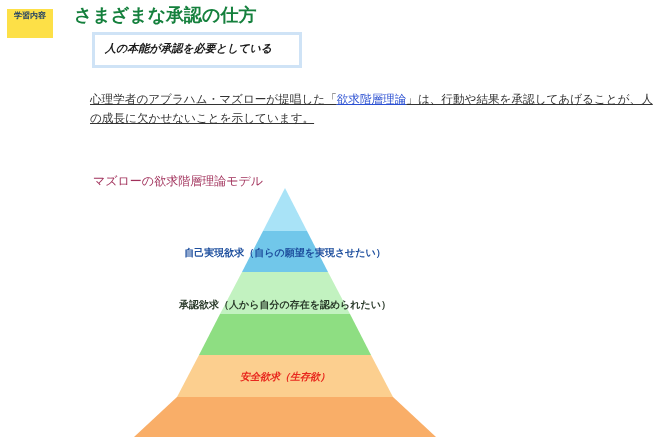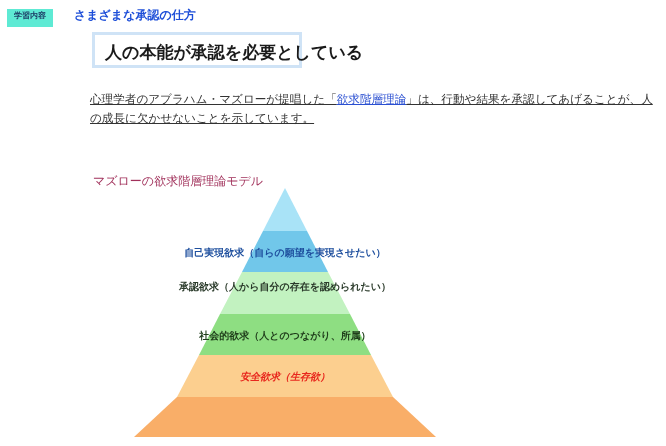--- a/index.html
+++ b/index.html
@@ -10,52 +10,53 @@
       height: 446px;
       overflow: hidden;
       font-family: "DejaVu Sans", "Liberation Sans", sans-serif;
       color: #222222;
     }
     .page { position: relative; width: 666px; height: 446px; }
 
     .badge {
       position: absolute;
       left: 7px; top: 9px;
-      width: 46px; height: 18px;
-      background: #5eead4;
+      width: 46px; height: 29px;
+      background: #fde047;
       color: #1d3d66;
       font-size: 8px;
       line-height: 13px;
       text-align: center;
       font-weight: bold;
       letter-spacing: 0px;
     }
     .section-title {
       position: absolute;
       left: 74px; top: 6px;
-      font-size: 12px;
+      font-size: 18px;
       font-weight: bold;
-      color: #1d4ed8;
+      color: #15803d;
       line-height: 18px;
       white-space: nowrap;
     }
     .subheading-box {
       position: absolute;
       left: 92px; top: 32px;
       width: 204px; height: 30px;
       border: 3px solid #cfe3f6;
       background: #ffffff;
     }
     .subheading-text {
       position: absolute;
       left: 10px; top: 6px;
-      font-size: 17px;
+      font-size: 11px;
       font-weight: bold;
       color: #1a1a1a;
       white-space: nowrap;
+      font-style: italic;
     }
     .intro {
       position: absolute;
       left: 90px; top: 90px;
       width: 565px;
       font-size: 11.6px;
       line-height: 19px;
       color: #333333;
       text-decoration: underline;
     }
@@ -107,17 +108,16 @@
   <svg class="pyramid" viewBox="0 0 666 446">
     <polygon points="285,188 307,231 263,231" fill="#a9e3f7"></polygon>
     <polygon points="263,231 307,231 328,272 242,272" fill="#71c7ea"></polygon>
     <polygon points="242,272 328,272 350,314 220,314" fill="#c2f2c0"></polygon>
     <polygon points="220,314 350,314 371,355 199,355" fill="#8ede82"></polygon>
     <polygon points="199,355 371,355 393,397 177,397" fill="#fccf8f"></polygon>
     <polygon points="177,397 393,397 436,437 134,437" fill="#f9ae68"></polygon>
   </svg>
 
   <div class="layer-label" style="top:246px;color:#1e4f9e;">自己実現欲求（自らの願望を実現させたい）</div>
-  <div class="layer-label" style="top:280px;color:#2b3b2b;">承認欲求（人から自分の存在を認められたい）</div>
-  <div class="layer-label" style="top:329px;color:#1f3d1a;">社会的欲求（人とのつながり、所属）</div>
+  <div class="layer-label" style="top:298px;color:#2b3b2b;">承認欲求（人から自分の存在を認められたい）</div>
   <div class="layer-label" style="top:370px;color:#e8281e;font-style:italic;">安全欲求（生存欲）</div>
 
 </div>
 
 </body></html>

